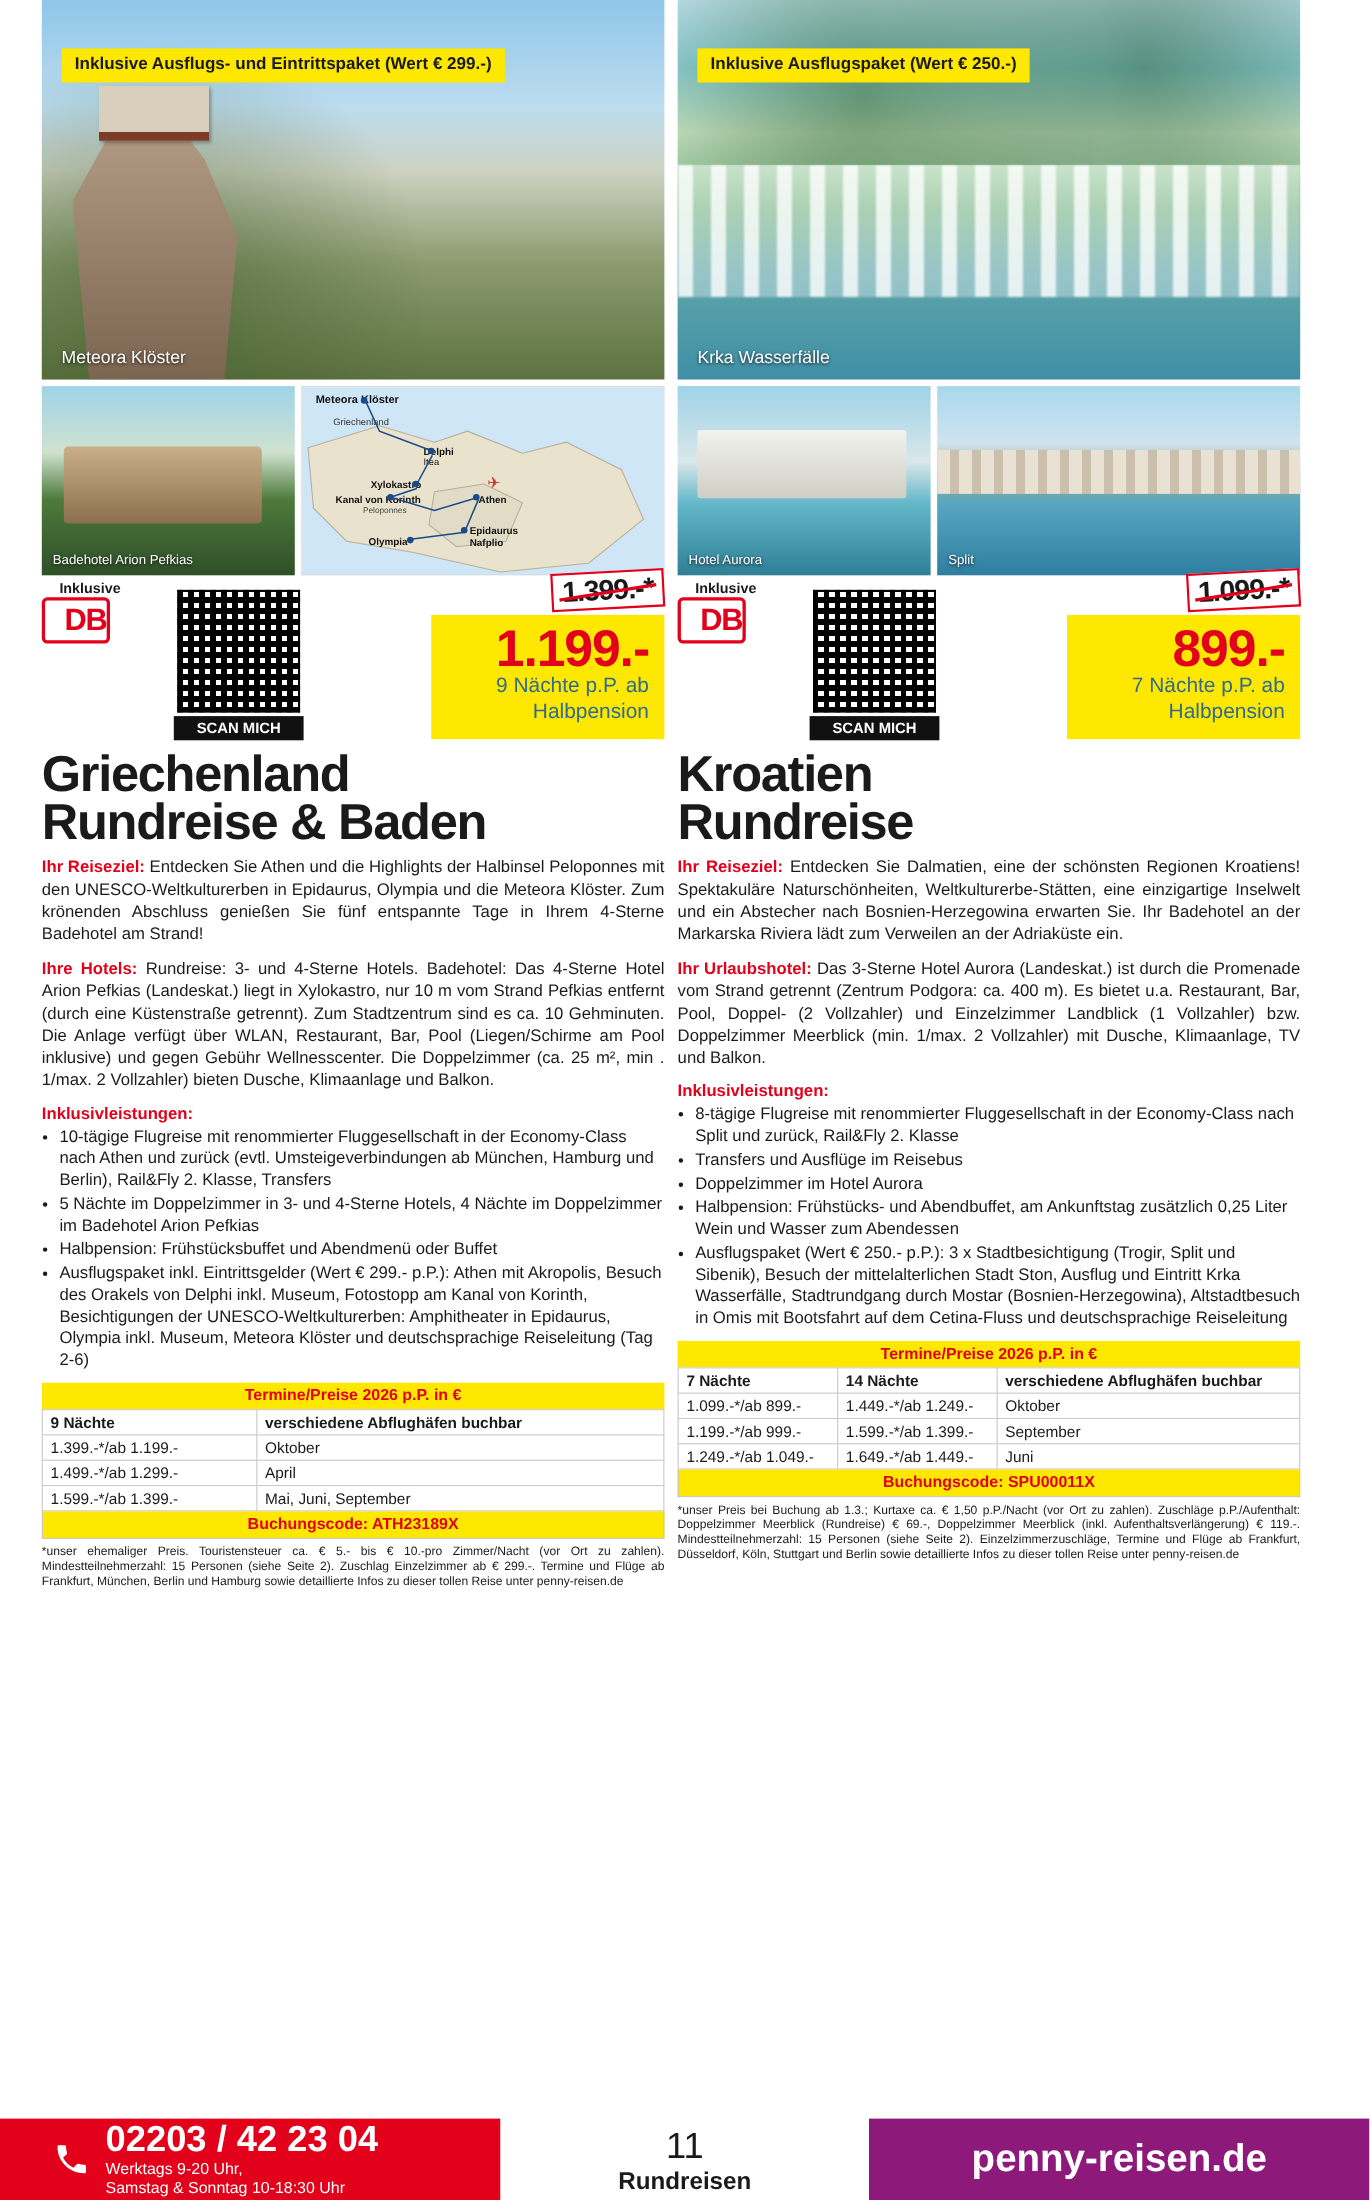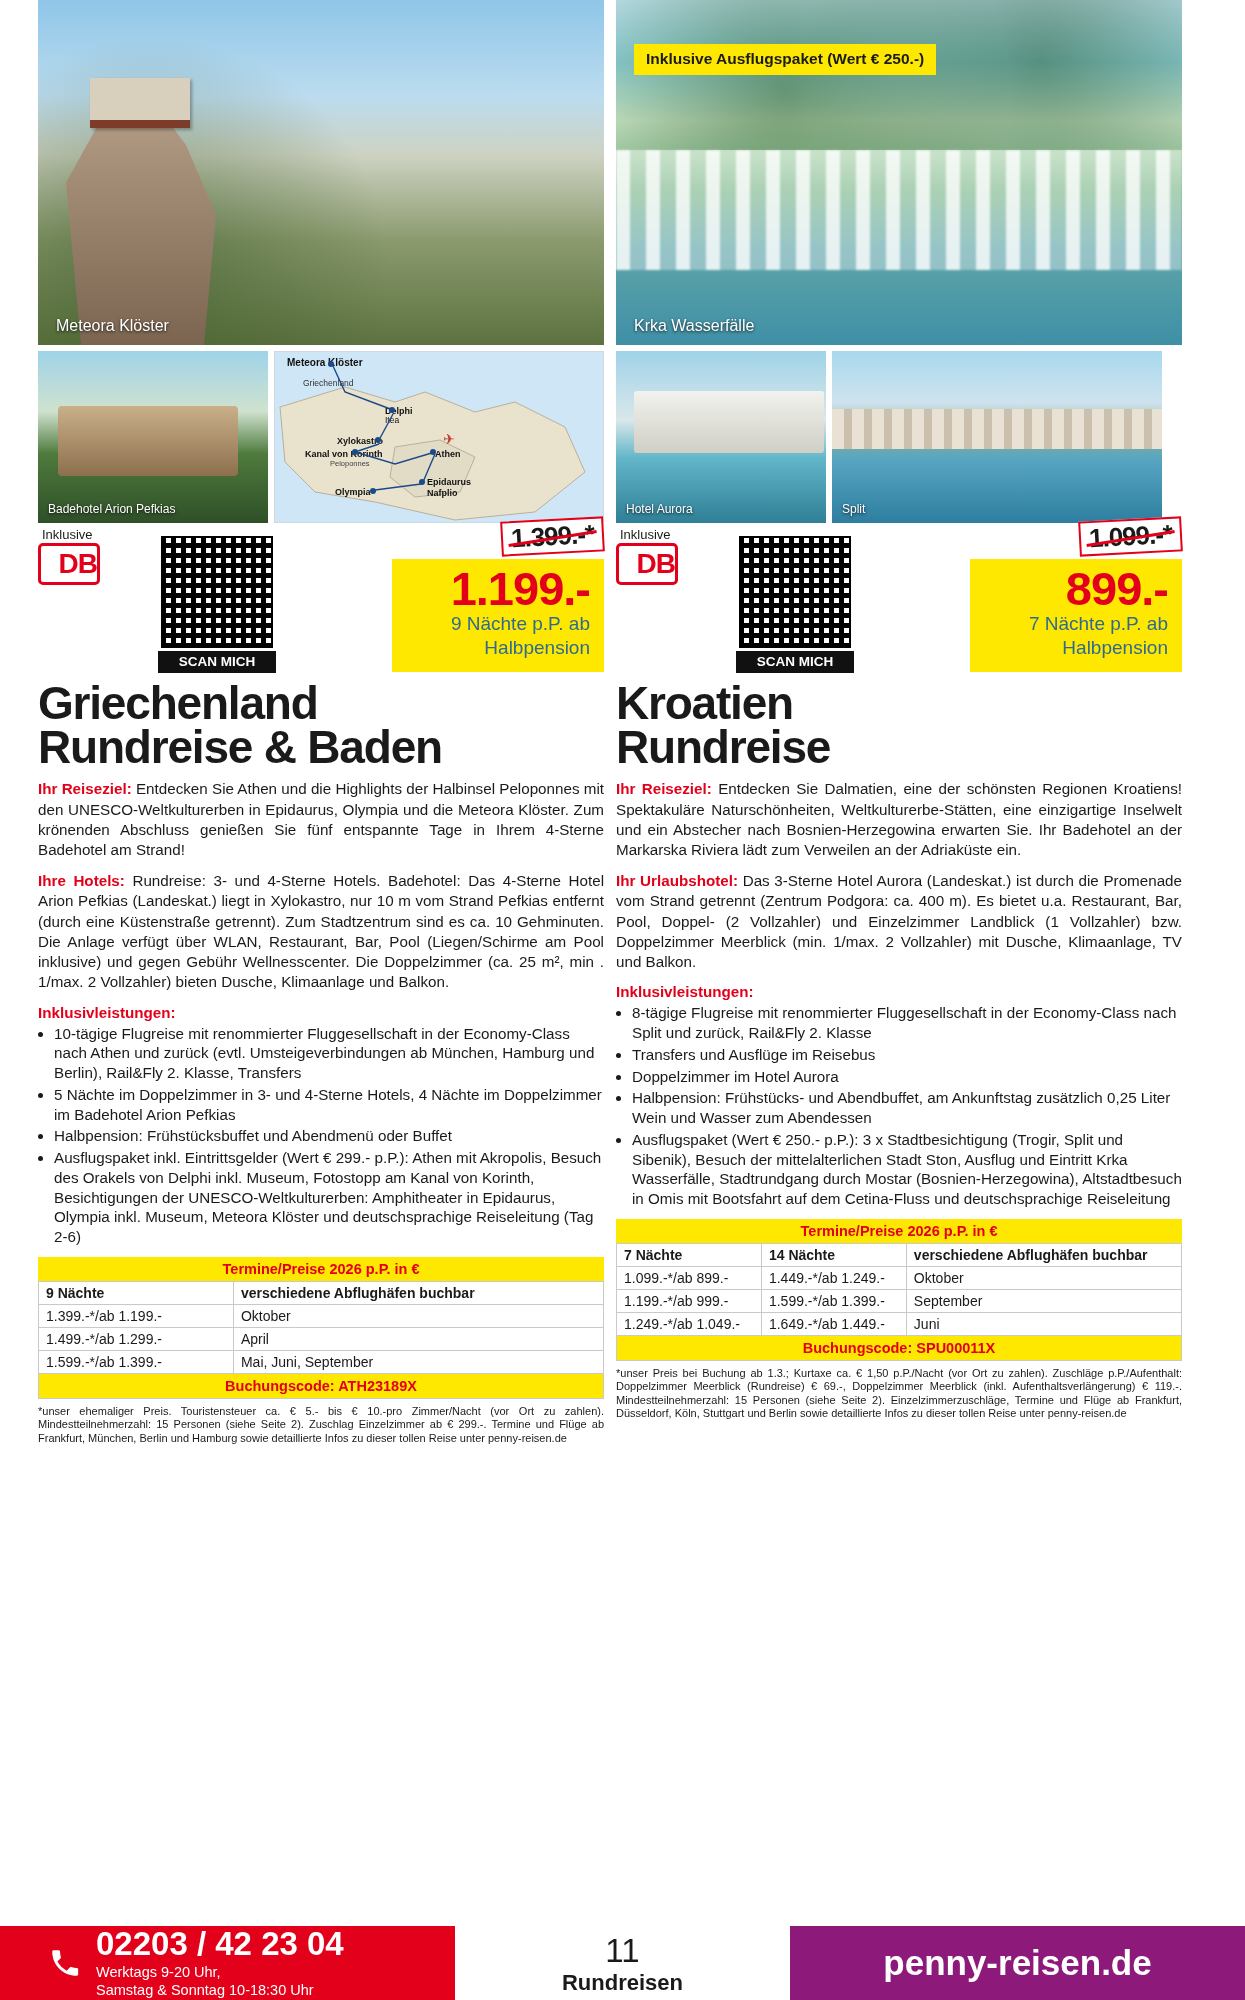--- a/index.html
+++ b/index.html
@@ -69,35 +69,35 @@
   .thumb { position:relative; height:172px; overflow:hidden; }
   .thumb .cap {
     position:absolute; left:10px; bottom:7px; color:#fff; font-size:12px;
     text-shadow:0 1px 3px rgba(0,0,0,.85);
   }
   .t-hotel-gr { width:230px;
     background:linear-gradient(#9fd3e8 0%, #cfe2cf 35%, #4e7a3c 60%, #2f4f28 100%); }
   .t-hotel-gr:after{ content:""; position:absolute; left:20px; top:55px; width:180px; height:70px;
     background:linear-gradient(#c9b089,#8d6f4d); border-radius:4px; }
   .t-map { width:330px; background:#e9f3fb; border:1px solid #cfd9e2; }
-  .t-hotel-hr { width:210px;
+  .t-hotel-hr { width:230px;
     background:linear-gradient(#9fd3e8 0%, #d9e7ea 40%, #63b7c9 62%, #2f7f96 100%); }
   .t-hotel-hr:after{ content:""; position:absolute; left:18px; top:40px; width:190px; height:62px;
     background:linear-gradient(#f2f2ee,#cfcfc6); border-radius:3px; }
   .t-split { width:330px;
     background:linear-gradient(#a8d8ee 0%, #cfe3ef 30%, #8fae8a 48%, #58a6c2 62%, #2e7ea0 100%); }
   .t-split:after{ content:""; position:absolute; left:0; top:58px; width:100%; height:40px;
     background:repeating-linear-gradient(90deg,#e8e1d4 0 12px,#cbbfae 12px 20px); }
 
   
   .t-map svg { display:block; }
 
   
   .priceband { position:relative; height:150px; margin-top:4px; }
-  .inklusive-lbl { position:absolute; left:4px; top:0; font-size:13px; font-weight:normal; }
+  .inklusive-lbl { position:absolute; left:16px; top:0; font-size:13px; font-weight:bold; }
   .db-logo {
     position:absolute; left:0; top:16px; width:62px; height:42px;
     border:3px solid #e2001a; border-radius:5px; background:#fff;
     color:#e2001a; font-weight:bold; font-size:28px; line-height:36px; text-align:right;
     letter-spacing:-1px;
   }
   .qr-box { position:absolute; left:120px; top:6px; width:118px; }
   .qr {
     width:118px; height:118px;
     background-color:#fff;
@@ -179,20 +179,21 @@
 </style>
 </head>
 <body>
 
 <div class="page">
   <div class="cols">
 
     <div class="col">
 
       <div class="hero greece">
+        <div class="hero-banner">Inklusive Ausflugs- und Eintrittspaket (Wert € 299.-)</div>
         <div class="hero-caption">Meteora Klöster</div>
       </div>
 
       <div class="thumbs">
         <div class="thumb t-hotel-gr">
           <div class="cap">Badehotel Arion Pefkias</div>
         </div>
         <div class="thumb t-map">
           <svg width="330" height="170" viewBox="0 0 330 170">
             <rect x="0" y="0" width="330" height="170" fill="#cfe6f7"></rect>

